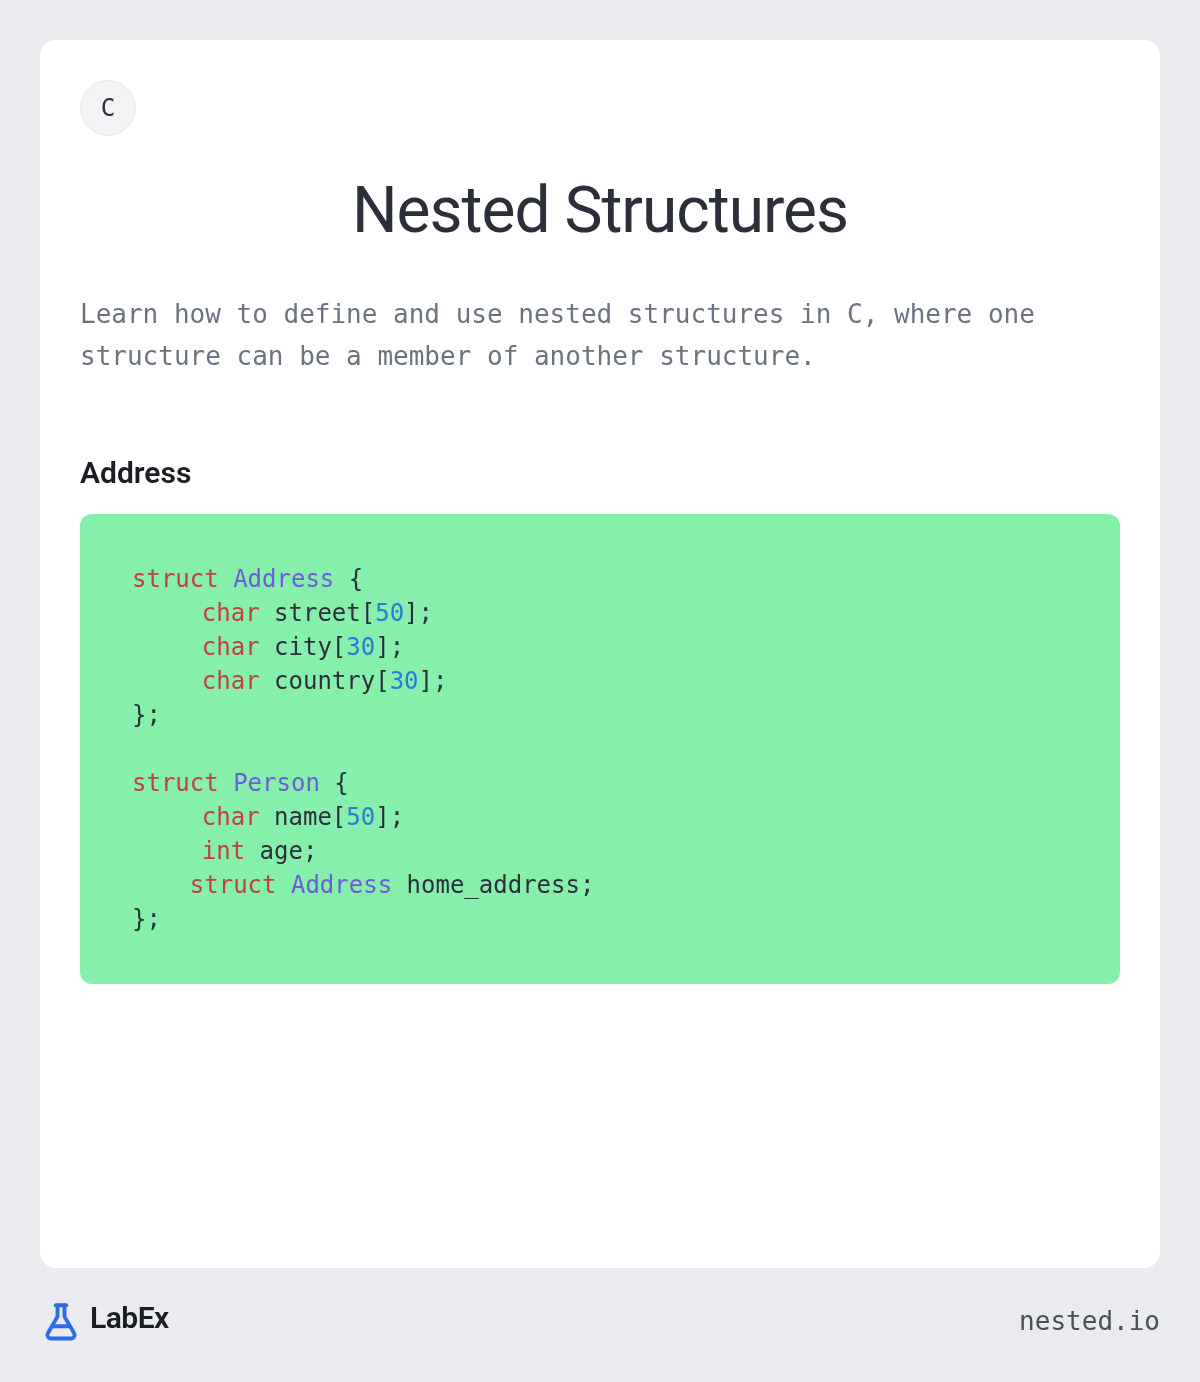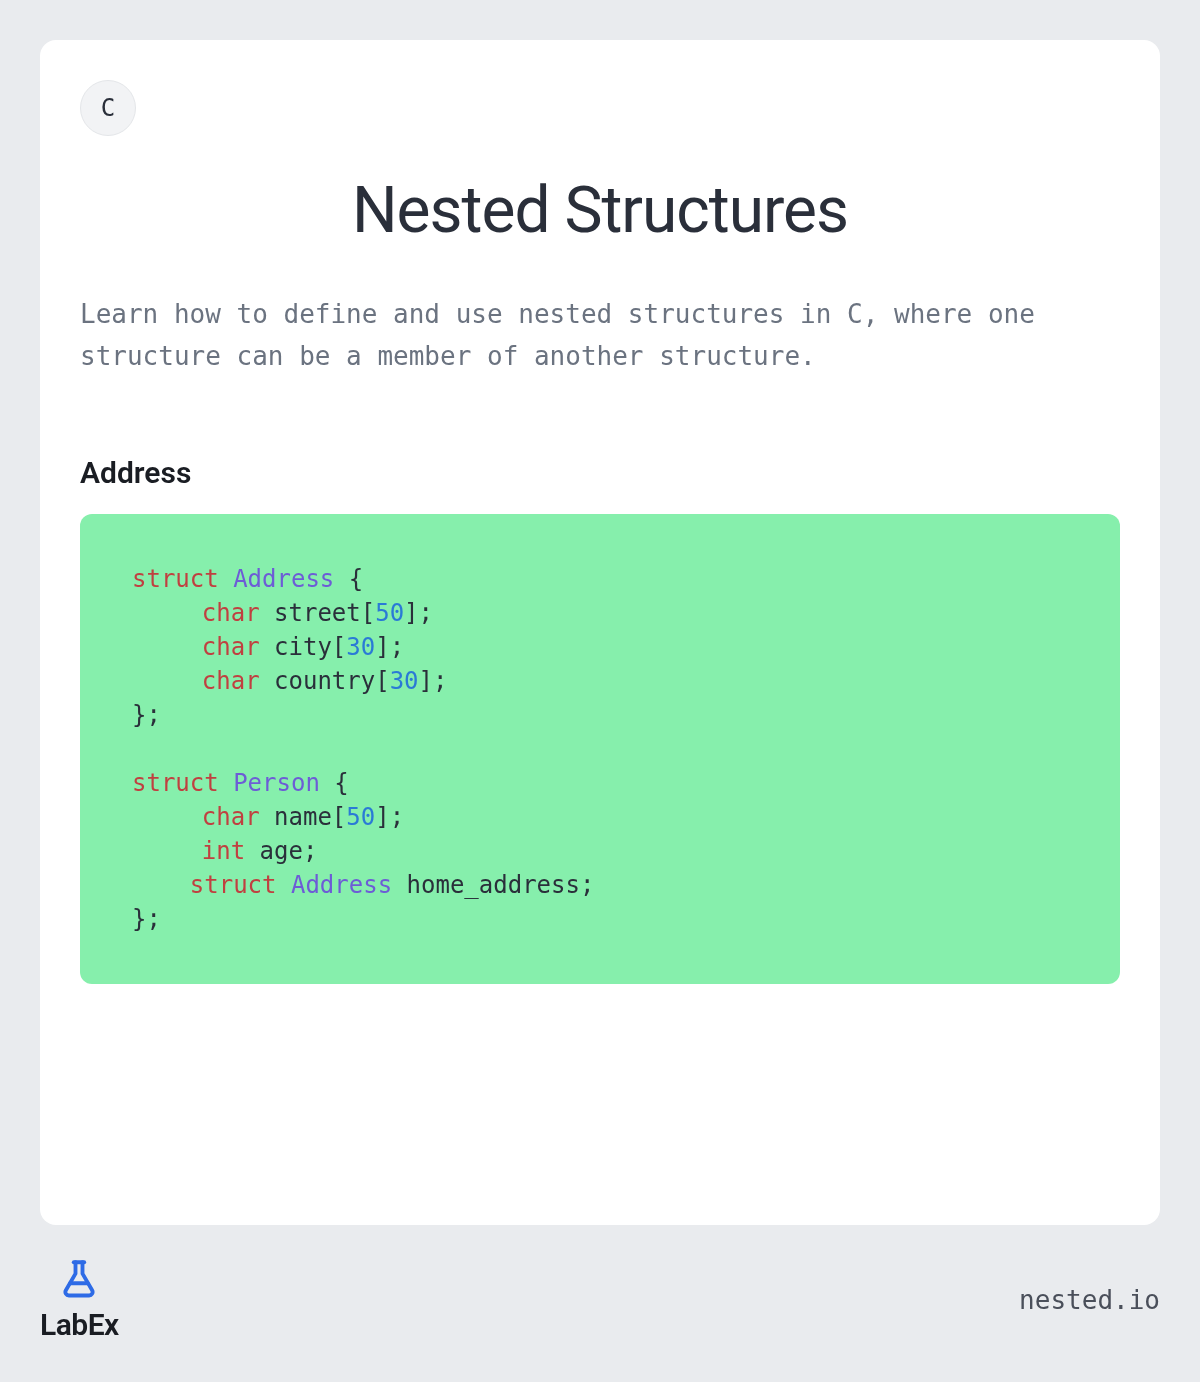--- a/index.html
+++ b/index.html
@@ -75,23 +75,22 @@
     .type-name { color: #6d5cd6; }
     .num { color: #2a7ad6; }
     .footer {
       display: flex;
       justify-content: space-between;
       align-items: center;
       padding-top: 32px;
     }
     .logo-wrap {
       display: flex;
-      align-items: center;
+      align-items: flex-start;
       gap: 8px;
-      flex-direction: column;
     }
     .logo-text {
       font-size: 30px;
       font-weight: 600;
       color: #1a1d23;
       letter-spacing: -0.5px;
     }
     .site-name {
       font-family: ui-monospace, SFMono-Regular, "SF Mono", Menlo, Consolas, monospace;
       font-size: 26px;

